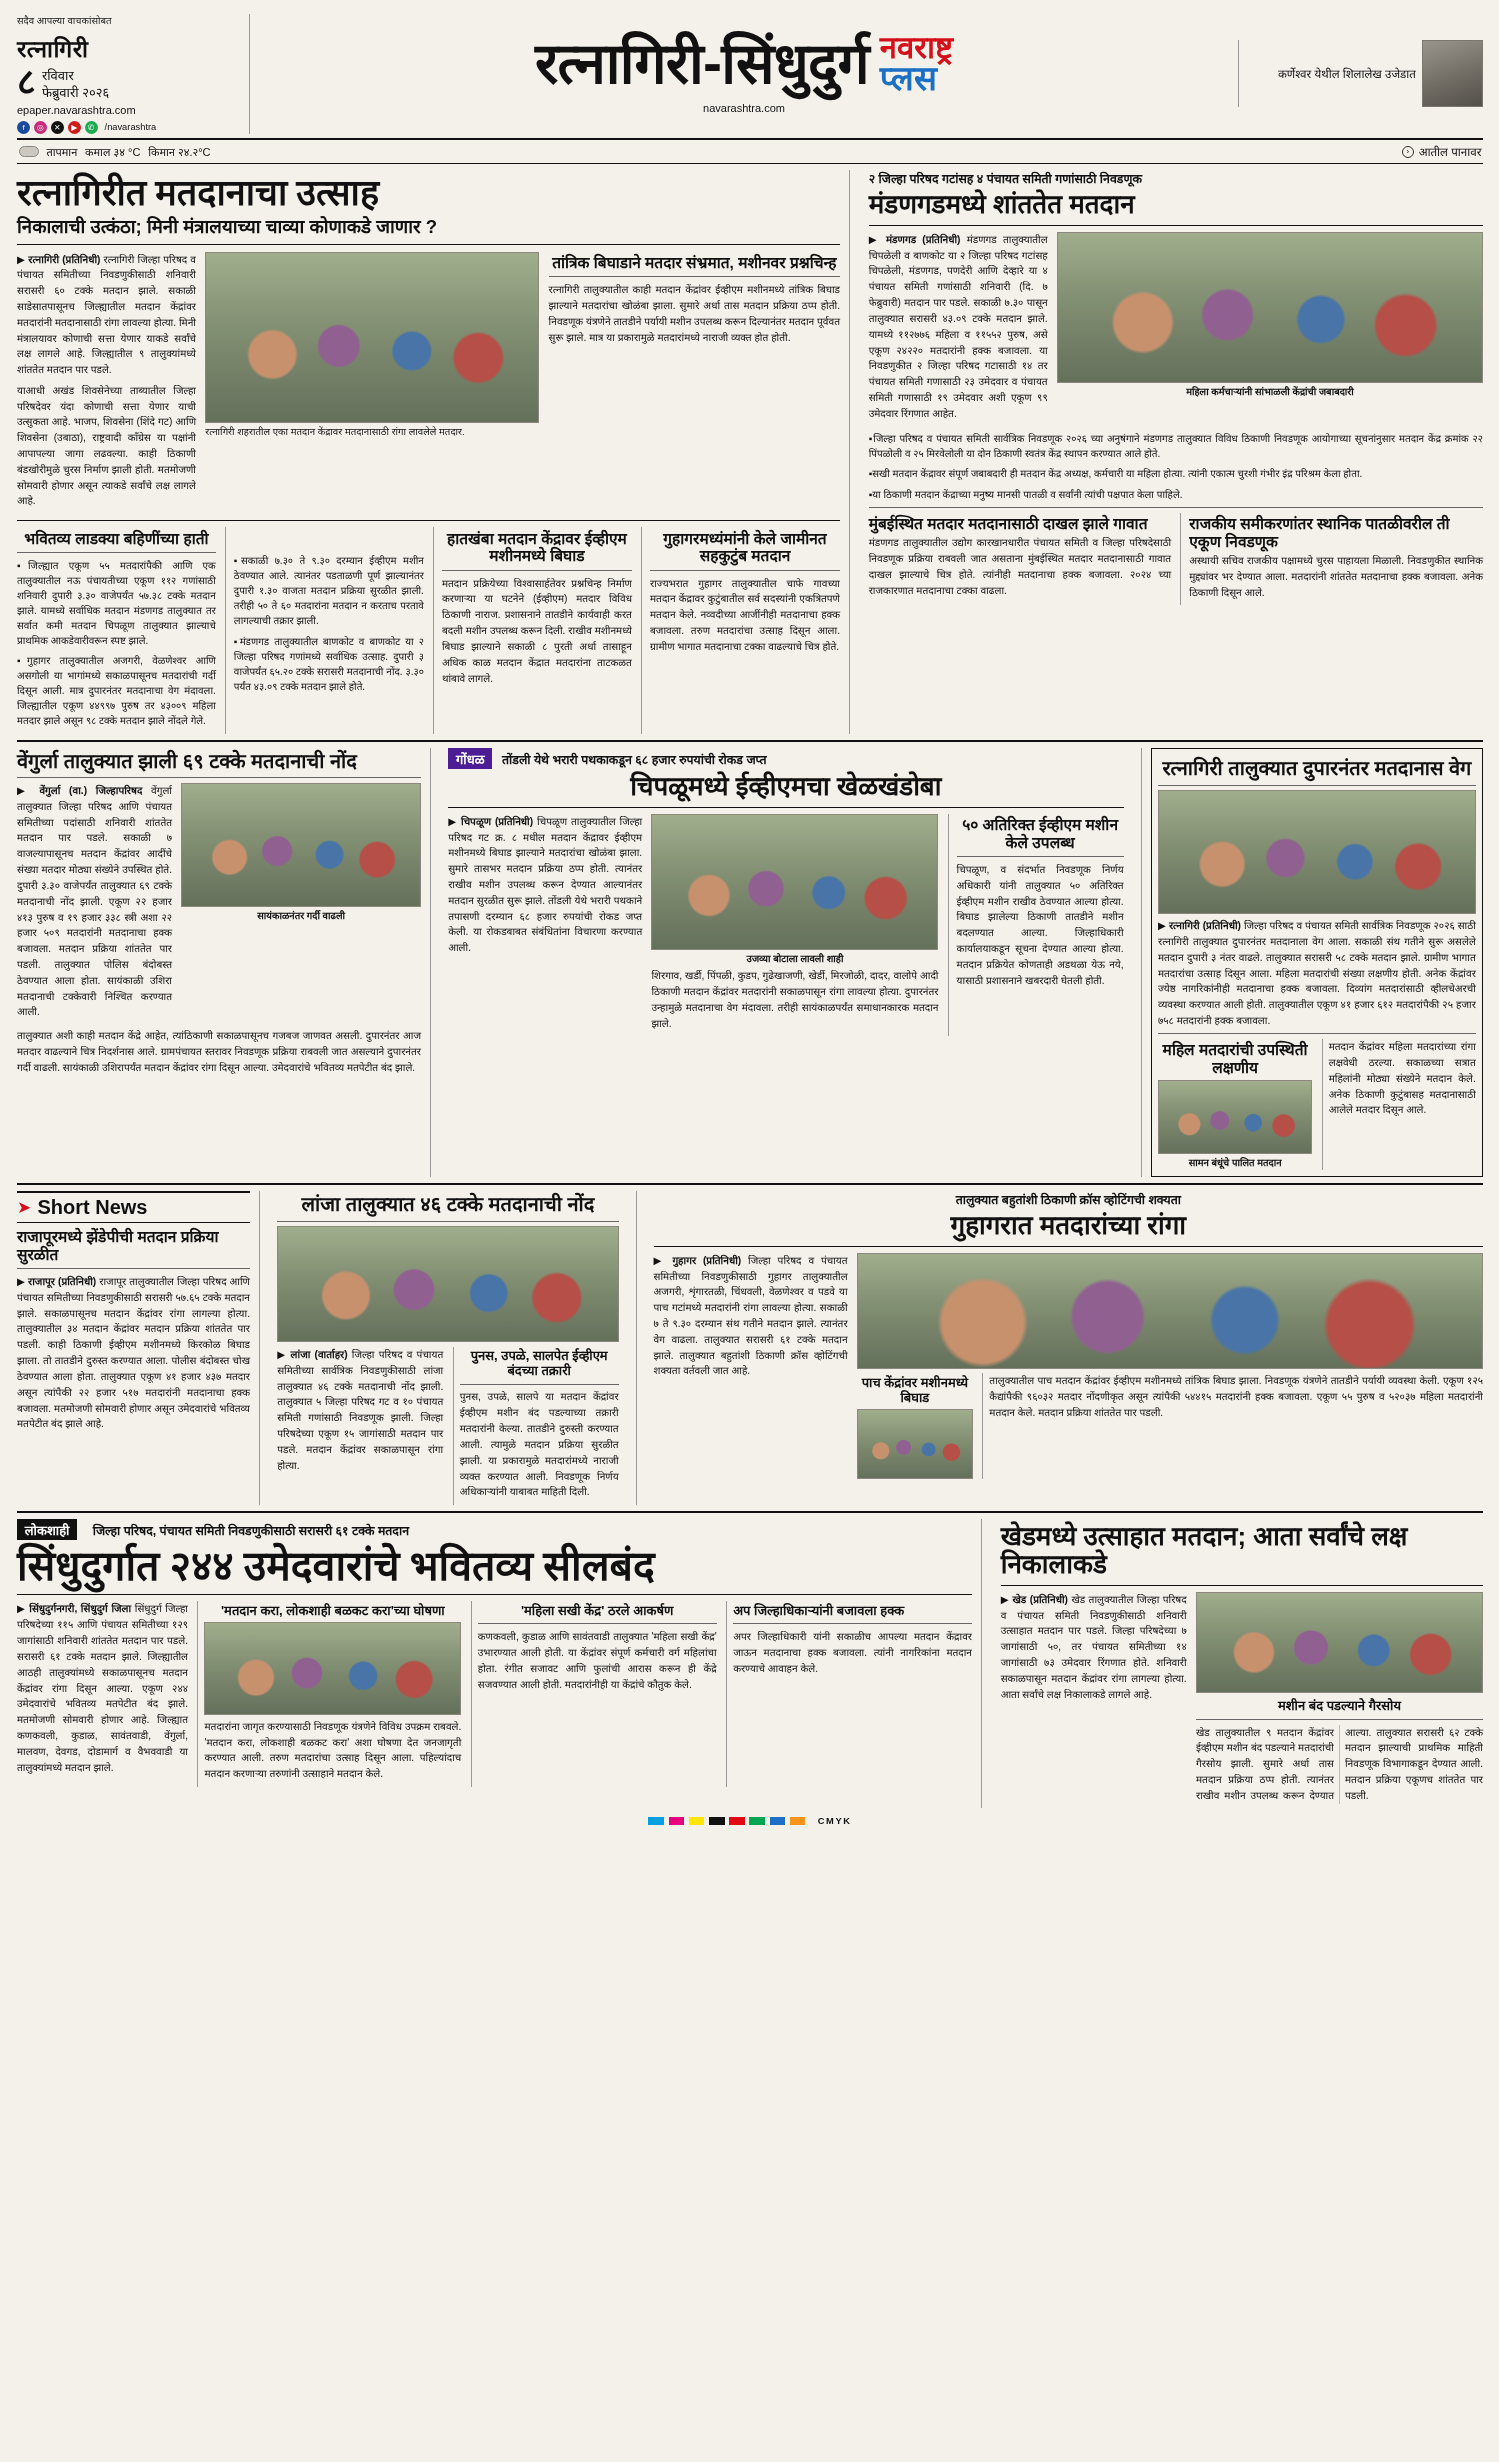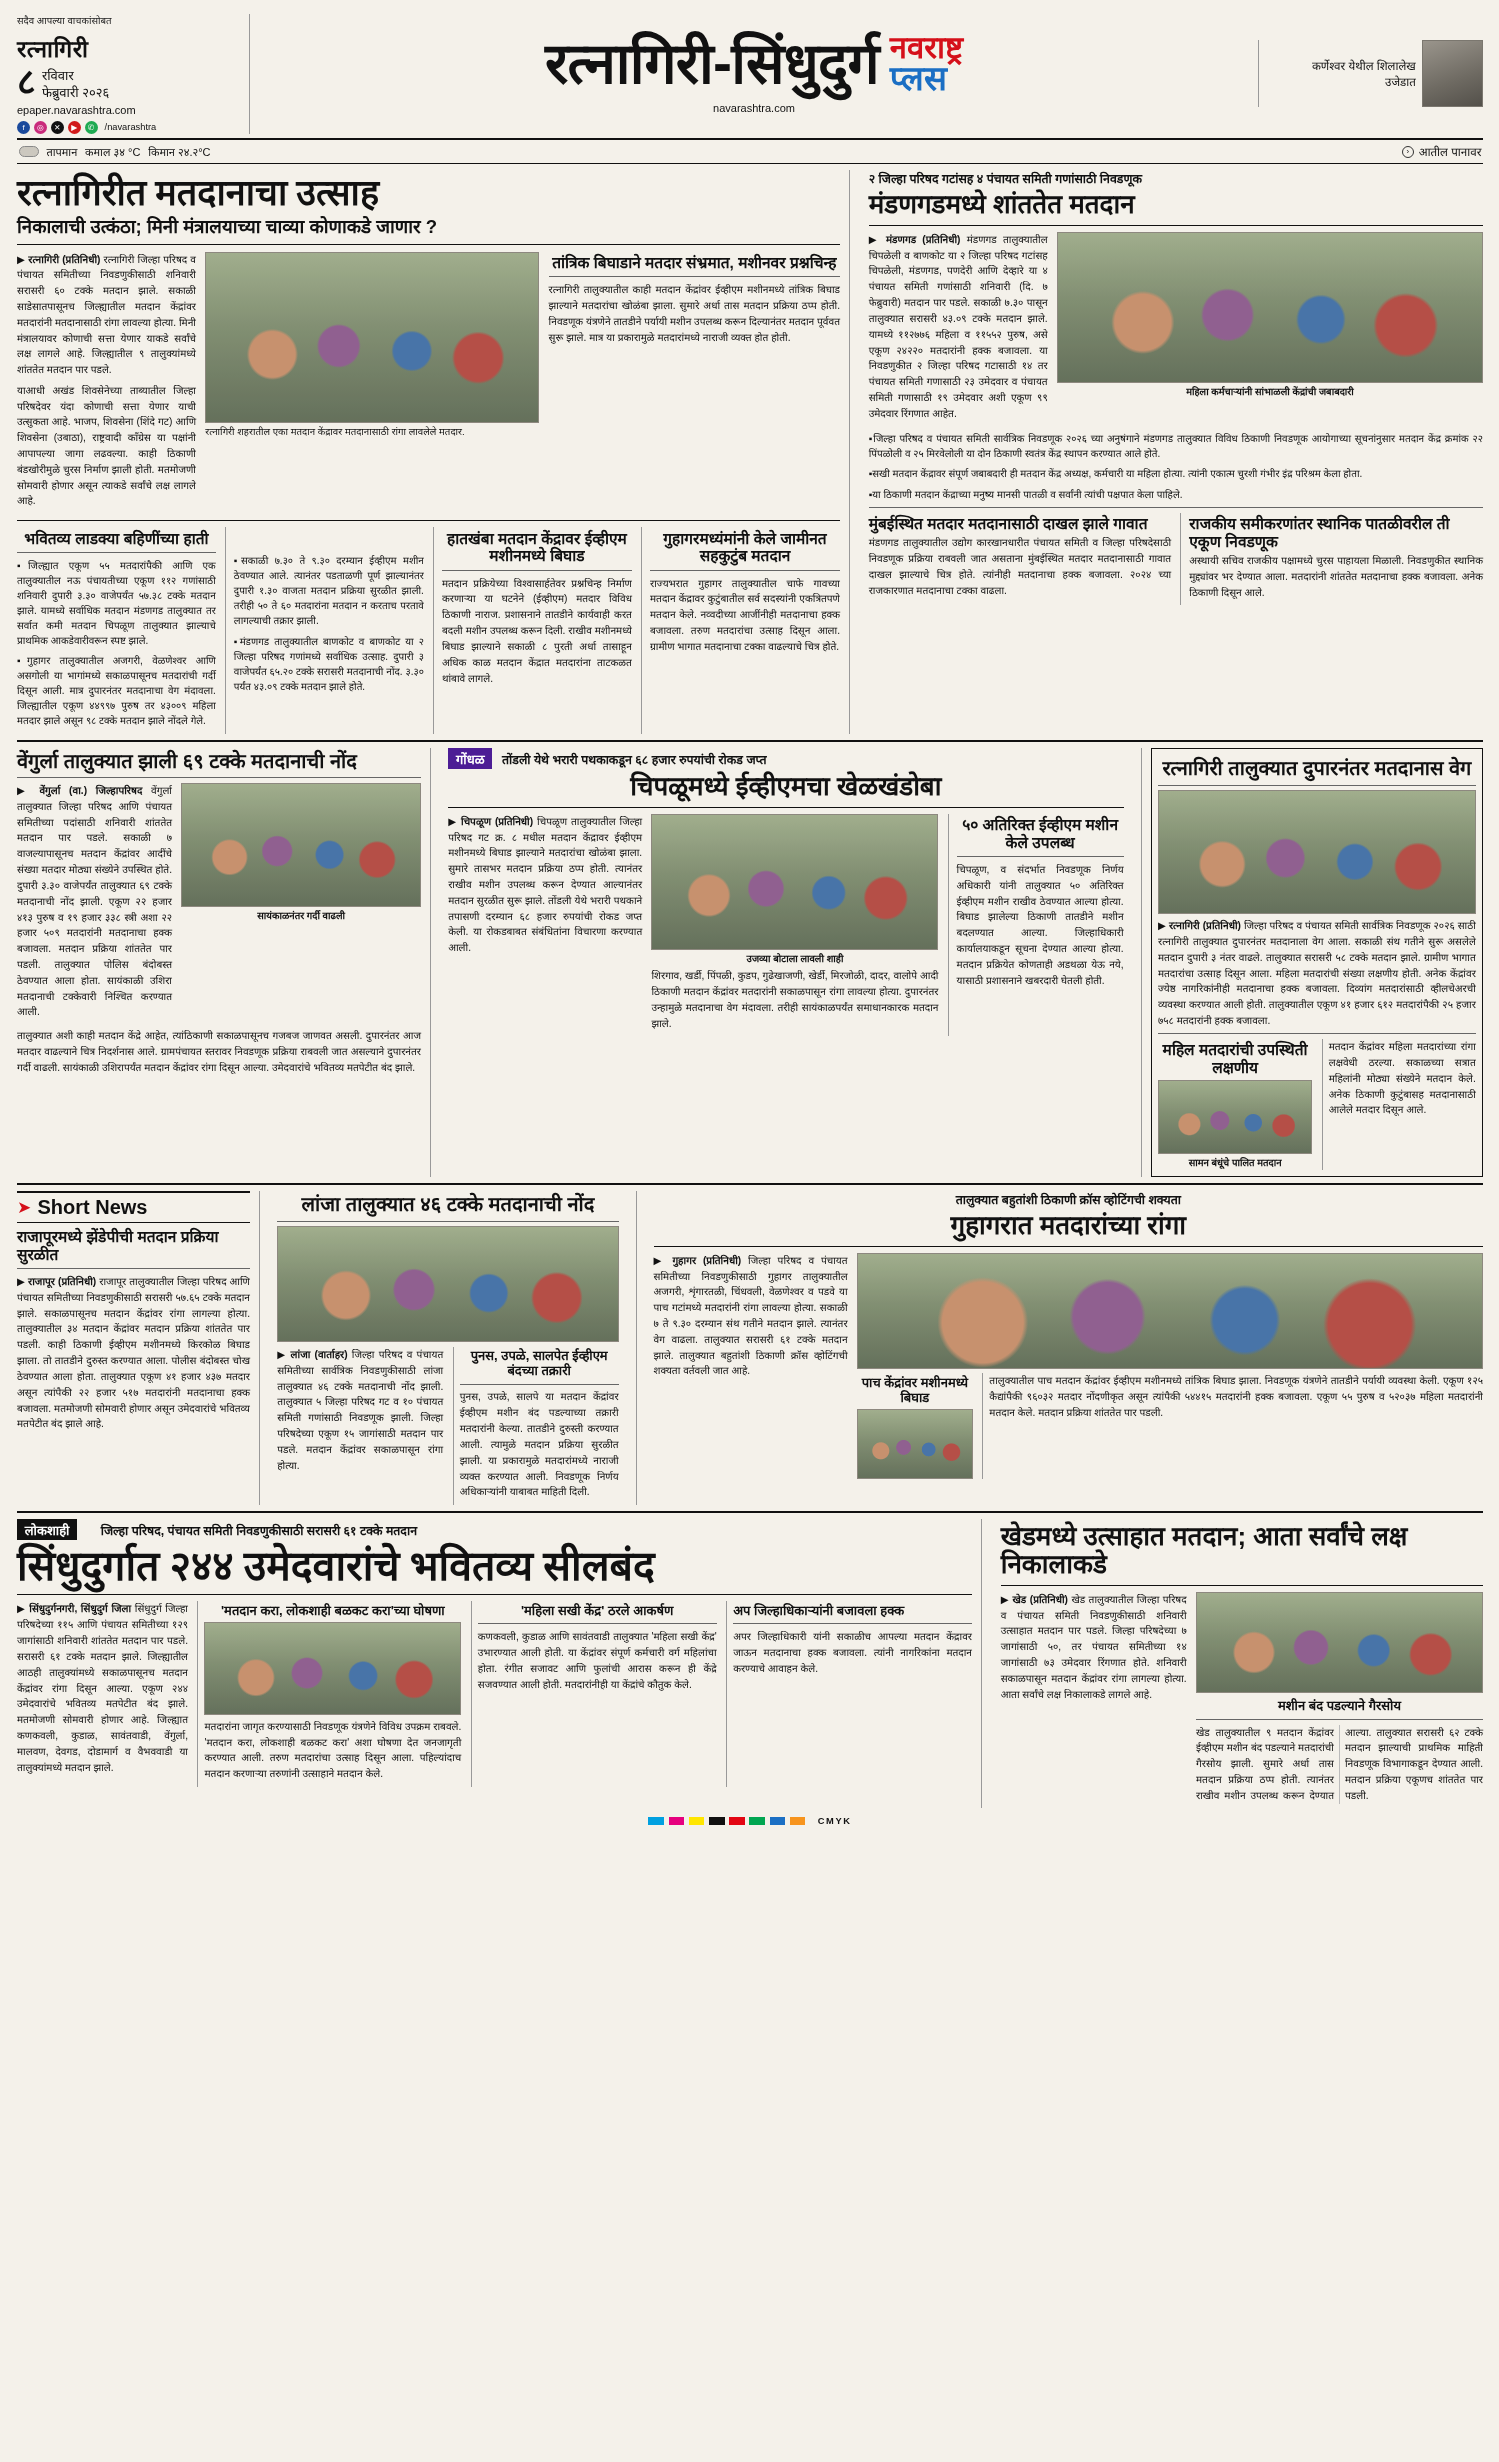--- a/index.html
+++ b/index.html
@@ -57,23 +57,23 @@
   .logo-main {
     font-size: 57px; font-weight: bold; line-height: 1;
     letter-spacing: -0.8px;
   }
   .logo-brand { text-align: left; line-height: .92; }
   .logo-brand .b1 { font-size: 31px; font-weight: bold; color: #d5101a; }
   .logo-brand .b2 { font-size: 34px; font-weight: bold; color: #1b6fc4; }
   .logo-url { font-size: 11px; margin-top: 7.8px; color: #111; }
 
   .mast-right {
-    width: 225px;
+    width: 245px;
     border-left: 0.8px solid #999;
-    padding-left: 23px;
+    padding-left: 15px;
     display: flex;
     align-items: center;
     gap: 6.2px;
   }
   .mast-right-text { font-size: 11.6px; line-height: 1.35; text-align: right; flex: 1; }
   .mast-thumb {
     width: 61px; height: 67px;
     background: linear-gradient(160deg,#9a958c,#6e6a62 60%,#53504a);
     border: 0.8px solid #7b776f;
   }
@@ -138,21 +138,21 @@
   .caption { font-size: 9.7px; line-height: 1.35; margin-top: 2.3px; }
   .cols2 { column-count: 2; column-gap: 11px; column-rule: 0.8px solid #bbb; }
   .bullets li { font-size: 10px; line-height: 1.5; margin-bottom: 5.4px; list-style: none; text-align: justify; }
   .bullets li::before { content: "\25AA "; color: #111; }
   .label-red {
     display: inline-block; background: #4c1d95; color: #fff;
     font-size: 13px; font-weight: bold; padding: 1.6px 7.8px; margin-right: 6.2px;
   }
   .label-dark {
     display: inline-block; background: #111; color: #fff;
-    font-size: 13px; font-weight: bold; padding: 1.6px 7.8px; margin-right: 20px;
+    font-size: 13px; font-weight: bold; padding: 1.6px 7.8px; margin-right: 12px;
   }
   .box { border: 0.8px solid #111; padding: 6.2px; }
   .grid { display: grid; gap: 9.3px; }
 
   .shortnews-head {
     display: flex; align-items: center; gap: 6.2px;
     border-top: 2.3px solid #111; border-bottom: 1.6px solid #111;
     padding: 3.1px 0; margin-bottom: 4.7px;
   }
   .sn-arrow { color: #d5101a; font-size: 17px; }

